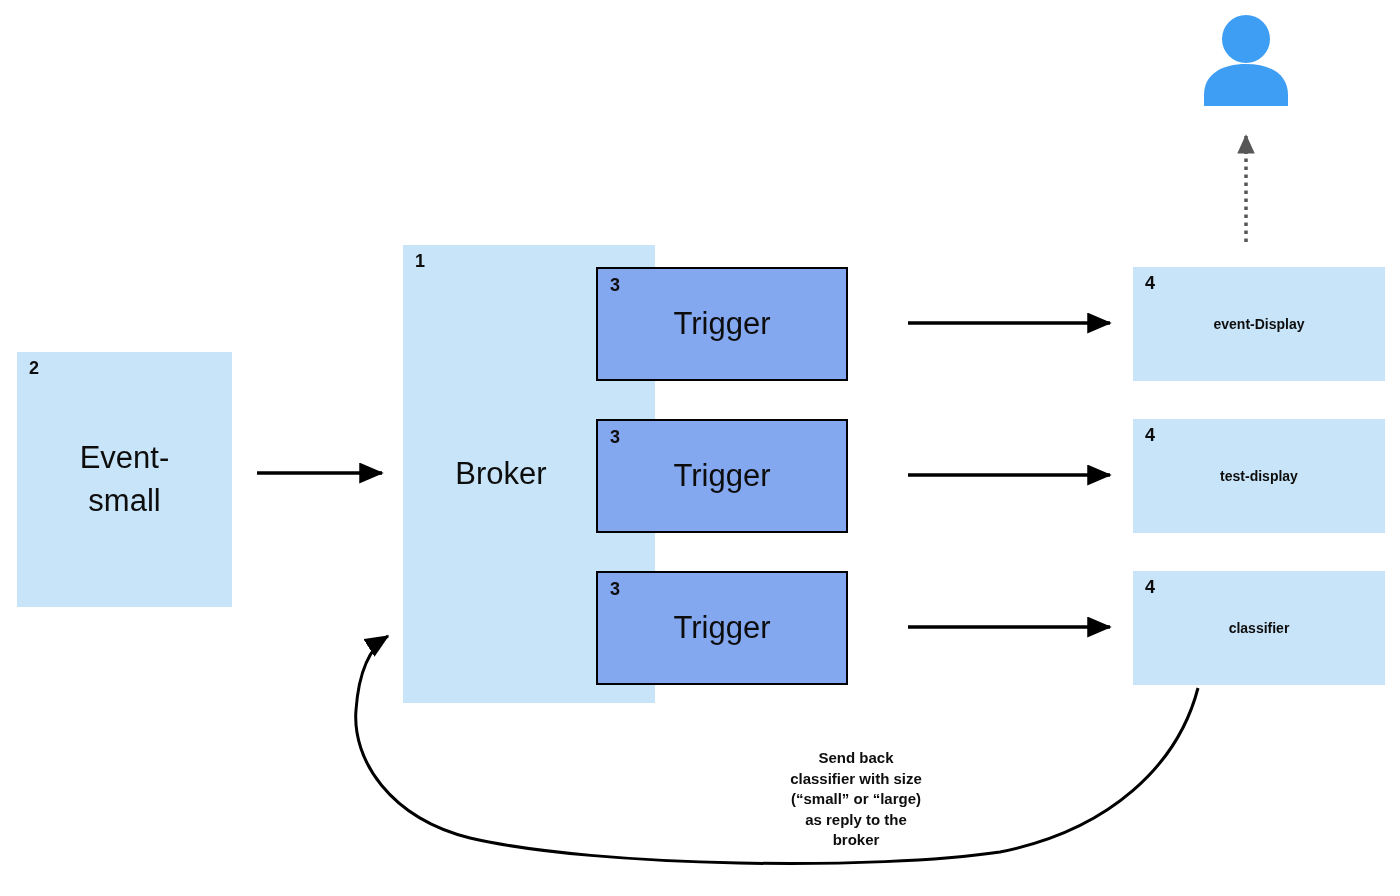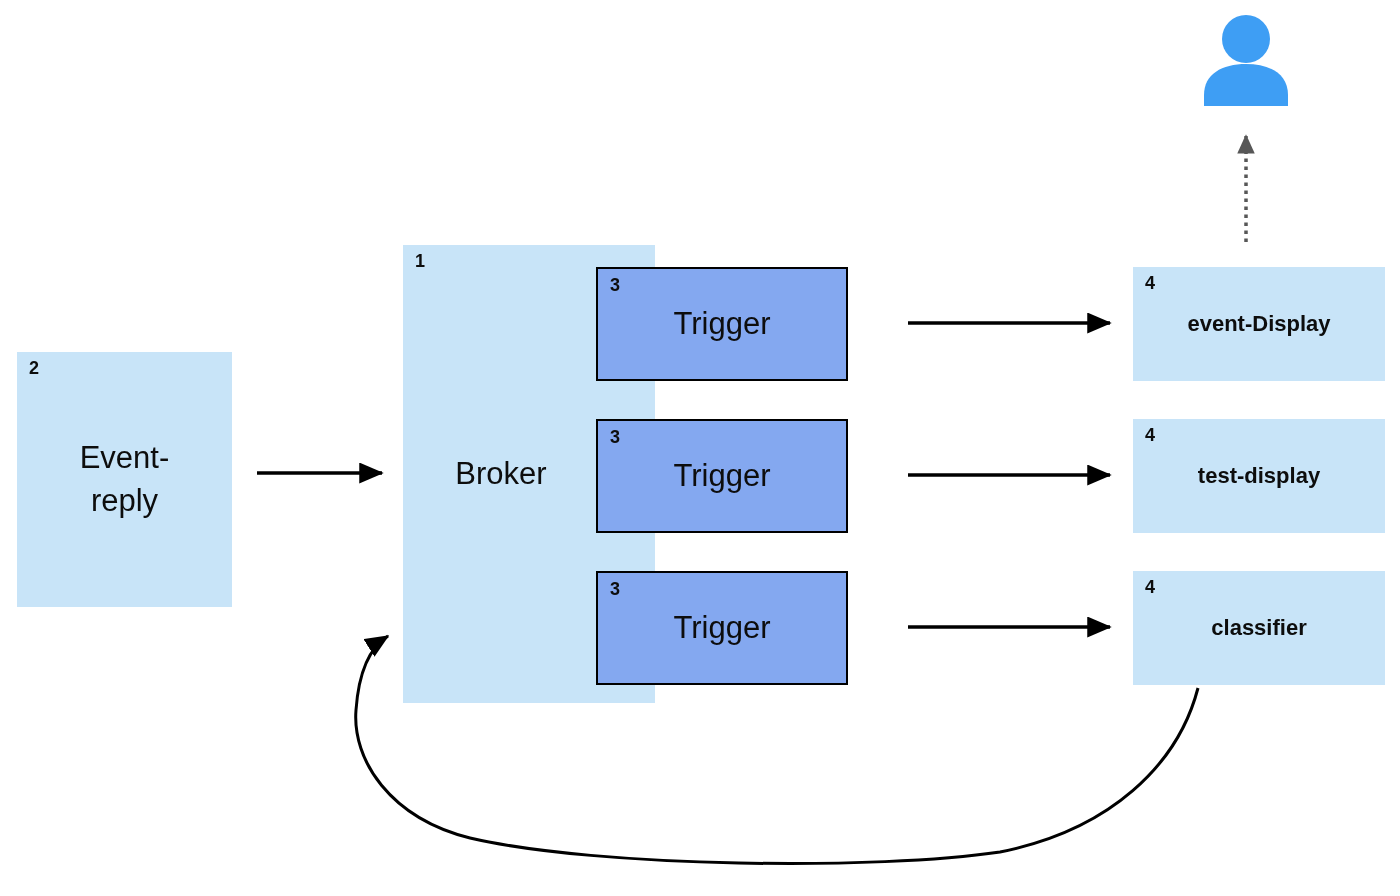--- a/index.html
+++ b/index.html
@@ -32,21 +32,21 @@
   .fill-trigger{background:var(--trigger-blue);border:2px solid #000;}
   .badge{
     position:absolute;left:12px;top:6px;
     font-size:18px;font-weight:700;color:var(--text-black);
   }
   .label-big{
     font-size:31px;font-weight:400;line-height:1.38;
     text-align:center;white-space:pre-line;
   }
   .label-small{
-    font-size:22px;font-weight:700;text-align:center;
+    font-size:14px;font-weight:700;text-align:center;
   }
   .node-event-source{left:17px;top:352px;width:215px;height:255px;z-index:2;}
   .node-broker{left:403px;top:245px;width:252px;height:458px;z-index:1;}
   .node-broker .label-big{padding-right:56px;}
   .node-trigger{left:596px;width:252px;height:114px;z-index:3;}
   .node-trigger-1{top:267px;}
   .node-trigger-2{top:419px;}
   .node-trigger-3{top:571px;}
   .node-sink{left:1133px;width:252px;height:114px;z-index:2;}
   .node-sink-1{top:267px;}
@@ -94,21 +94,21 @@
   <div class="person">
     <svg viewBox="0 0 88 94" xmlns="http://www.w3.org/2000/svg">
       <circle cx="44" cy="27" r="24" fill="#3e9ef4"></circle>
       <path d="M2,94 L2,83 C2,62 20,52 44,52 C68,52 86,62 86,83 L86,94 Z" fill="#3e9ef4"></path>
     </svg>
   </div>
 
   <div class="node fill-light node-event-source">
     <span class="badge">2</span>
     <span class="label-big">Event-
-reply</span>
+small</span>
   </div>
 
   <div class="node fill-light node-broker">
     <span class="badge">1</span>
     <span class="label-big">Broker</span>
   </div>
 
   <div class="node fill-trigger node-trigger node-trigger-1">
     <span class="badge">3</span>
     <span class="label-big">Trigger</span>
@@ -128,14 +128,19 @@
   </div>
   <div class="node fill-light node-sink node-sink-2">
     <span class="badge">4</span>
     <span class="label-small">test-display</span>
   </div>
   <div class="node fill-light node-sink node-sink-3">
     <span class="badge">4</span>
     <span class="label-small">classifier</span>
   </div>
 
+  <div class="note">Send back
+classifier with size
+(“small” or “large)
+as reply to the
+broker</div>
 
 </div>
 
 </body></html>

